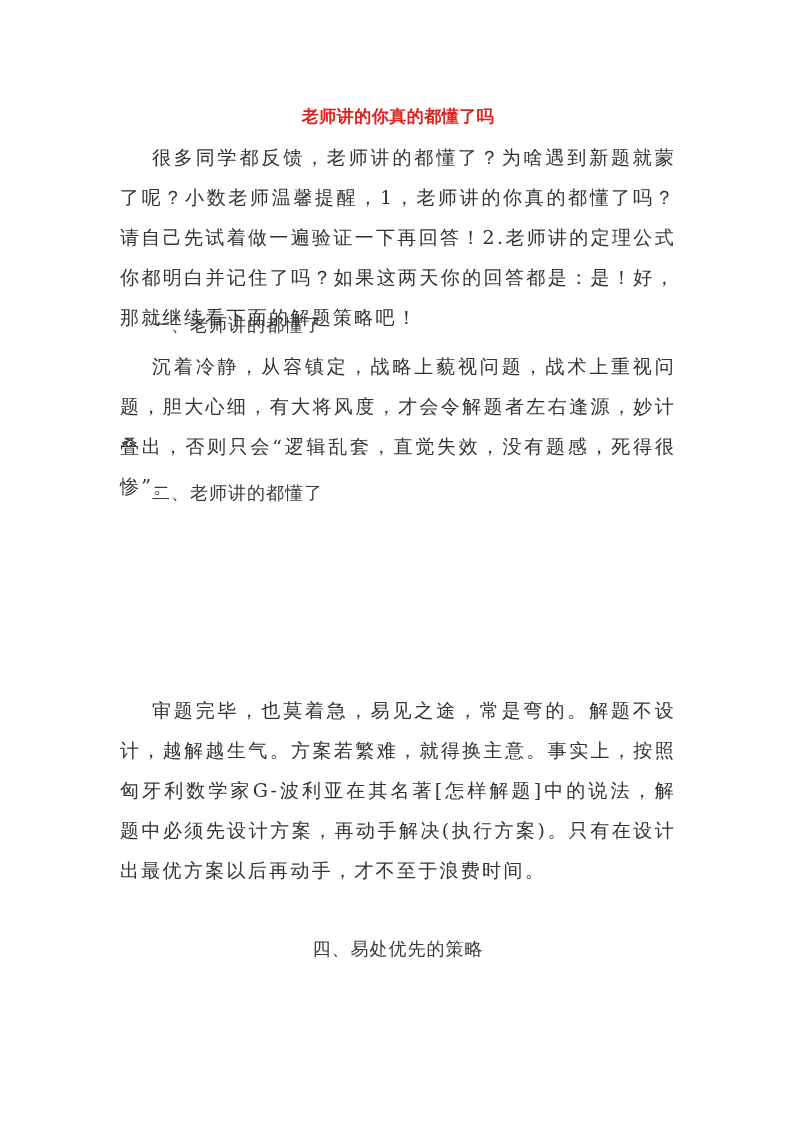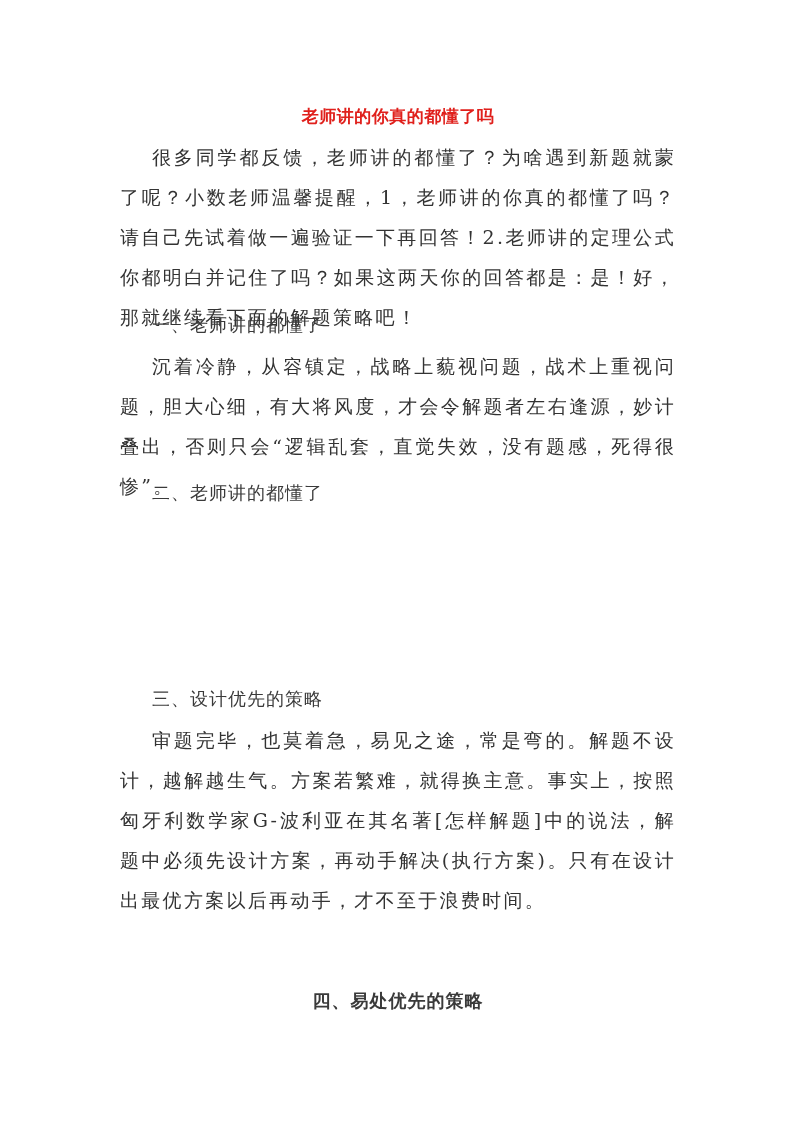--- a/index.html
+++ b/index.html
@@ -75,20 +75,19 @@
   <div class="block" style="top:310px;">
     <p class="heading">一、老师讲的都懂了</p>
     <p class="para" style="margin-top:6px;">沉着冷静，从容镇定，战略上藐视问题，战术上重视问题，胆大心细，有大将风度，才会令解题者左右逢源，妙计叠出，否则只会“逻辑乱套，直觉失效，没有题感，死得很惨”。</p>
   </div>
 
   <div class="block" style="top:478px;">
     <p class="heading">二、老师讲的都懂了</p>
   </div>
 
   <div class="block" style="top:684px;">
-    <p class="heading">三、设计优先的策略</p>
     <p class="para" style="margin-top:6px;">审题完毕，也莫着急，易见之途，常是弯的。解题不设计，越解越生气。方案若繁难，就得换主意。事实上，按照匈牙利数学家G-波利亚在其名著[怎样解题]中的说法，解题中必须先设计方案，再动手解决(执行方案)。只有在设计出最优方案以后再动手，才不至于浪费时间。</p>
   </div>
 
-  <div class="block" style="top:986px;font-weight:bold;">
+  <div class="block" style="top:934px;">
     <p class="heading center">四、易处优先的策略</p>
   </div>
 </div>
 
 </body></html>

